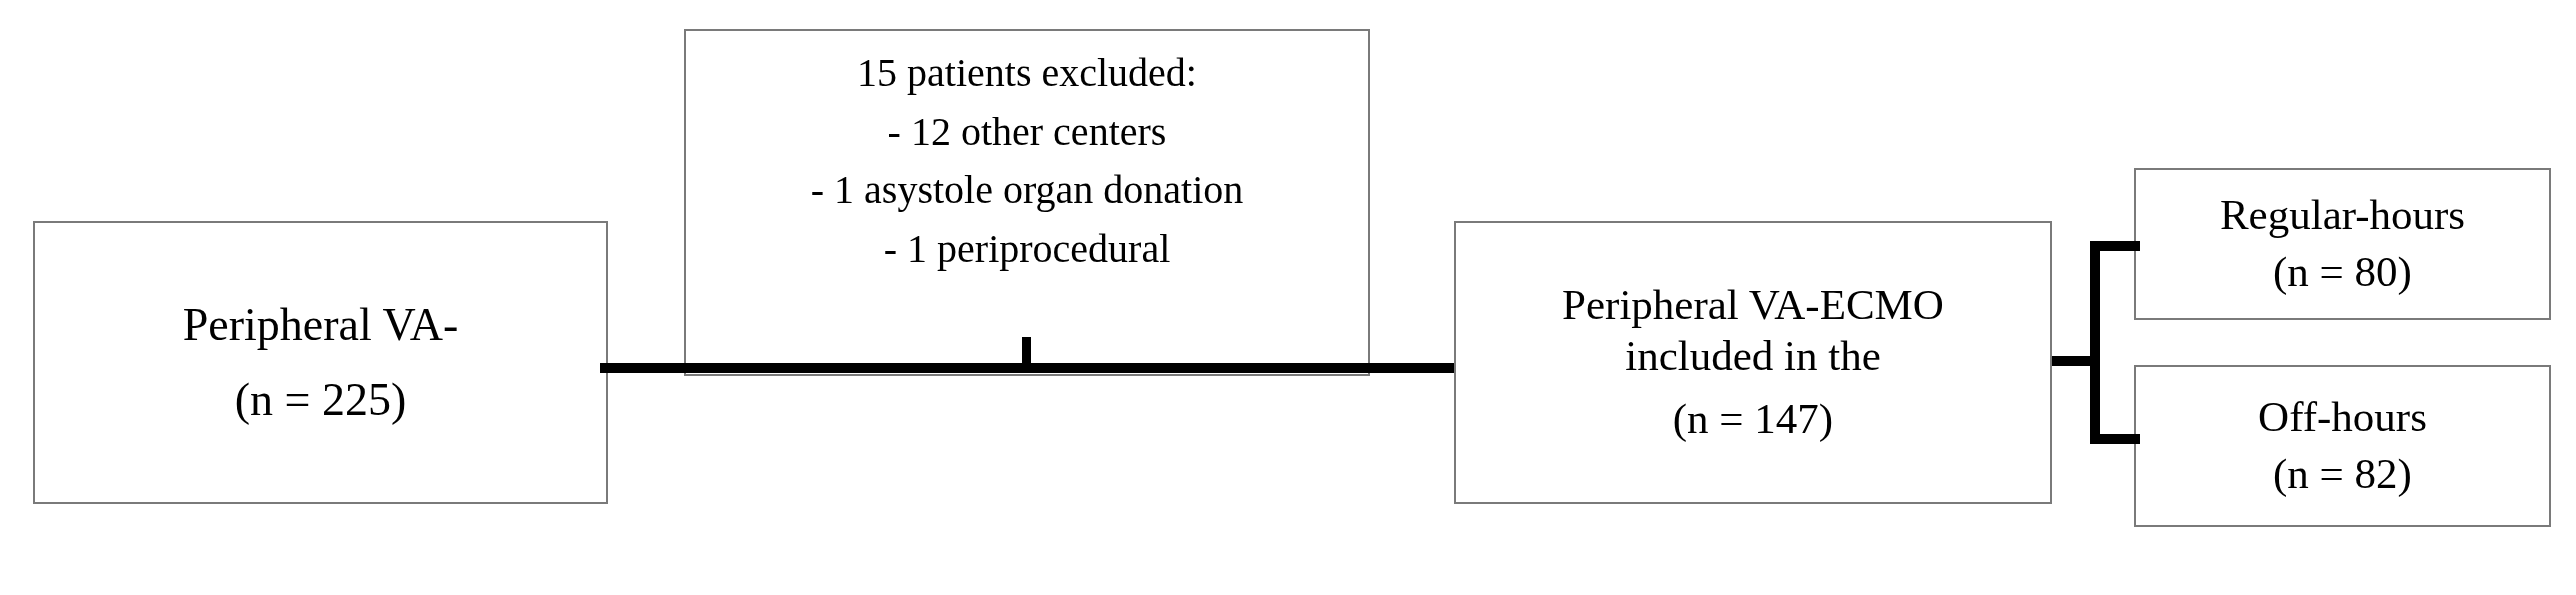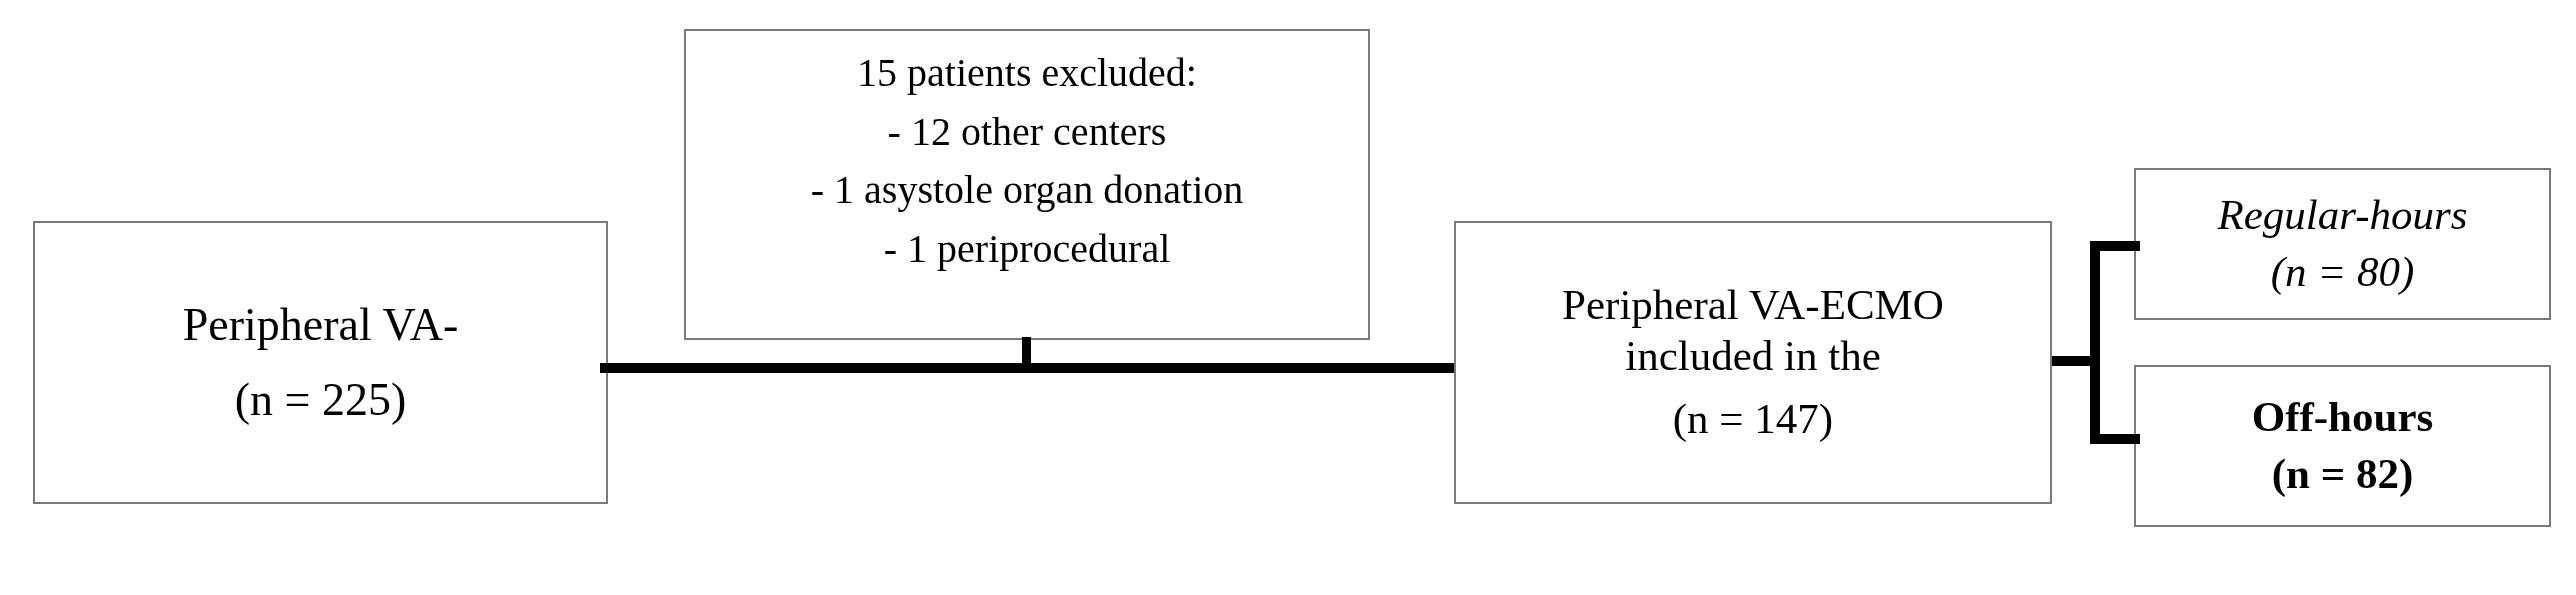--- a/index.html
+++ b/index.html
@@ -35,45 +35,43 @@
   }
 
   
   #node-source {
     left: 33px;  top: 221px;  width: 575px;  height: 283px;
     font-size: 46px;
   }
   #node-source .spacer { height: 21px; }
 
   #node-excluded {
-    left: 684px; top: 29px;  width: 686px; height: 311px;
+    left: 684px; top: 29px;  width: 686px; height: 347px;
     font-size: 40px;
     justify-content: flex-start;
     padding-top: 12.8px;
   }
   #node-excluded .line { margin: 5.6px 0; }
 
   #node-included {
     left: 1454px; top: 221px; width: 598px; height: 283px;
     font-size: 43px;
     justify-content: center;
   }
   #node-included .spacer { height: 12.8px; }
 
   #node-regular {
     left: 2134px; top: 168px; width: 417px; height: 152px;
     font-size: 43px;
-    font-style: italic;
   }
   #node-regular .spacer { height: 6.4px; }
 
   #node-offhours {
     left: 2134px; top: 365px; width: 417px; height: 162px;
     font-size: 43px;
-    font-weight: bold;
   }
   #node-offhours .spacer { height: 6.4px; }
 
   
   .edge {
     position: absolute;
     background: #000000;
   }
   
   #edge-trunk   { left: 600px;  top: 363px; width: 854px; height: 9.6px; }

